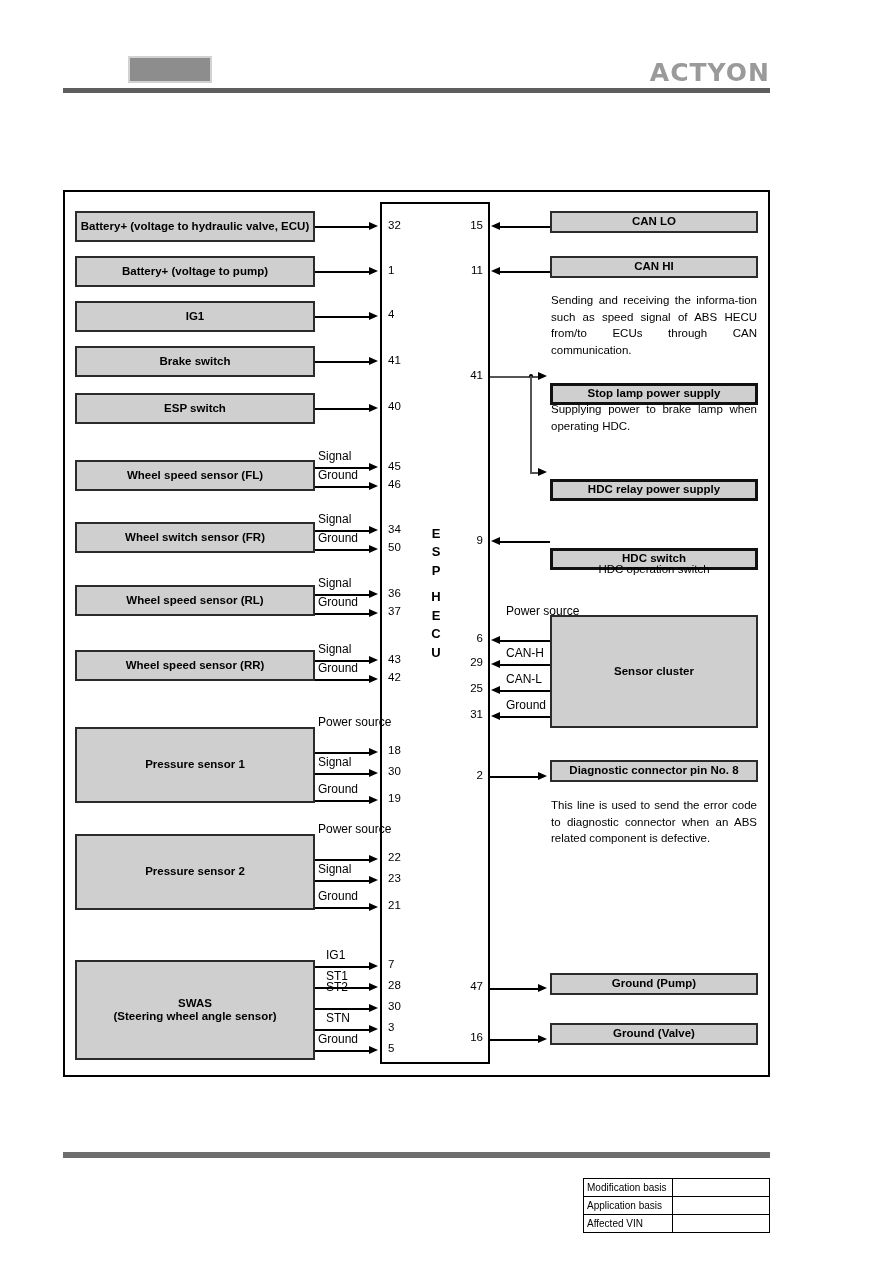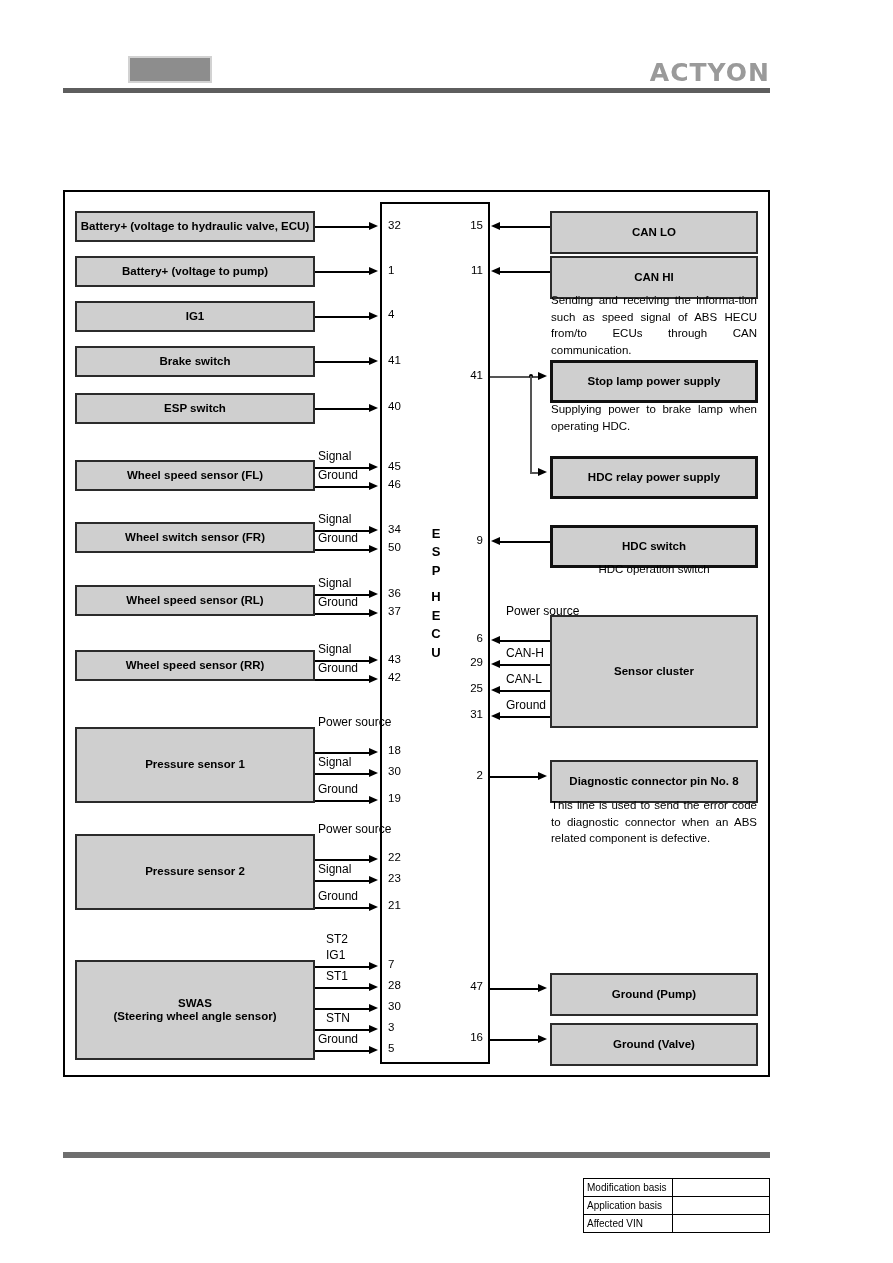--- a/index.html
+++ b/index.html
@@ -44,21 +44,21 @@
   
   .gbox {
     background: #cfcfcf;
     border: 2px solid #2b2b2b;
     box-sizing: border-box;
     display: flex; align-items: center; justify-content: center;
     font-size: 11.5px; font-weight: bold;
     text-align: center;
     line-height: 1.15;
   }
-  .gbox.thick { border-width: 3px; border-color: #111; }
+  .gbox.thick { border-width: 3px; border-color: #111; margin-top: 23px; }
 
   
   .left-box { left: 75px; width: 240px; height: 31px; }
   .tall-box { left: 75px; width: 240px; }
 
   
   #hecu-block {
     left: 380px; top: 202px; width: 110px; height: 862px;
     border: 2px solid #000;
     background: #fff;
@@ -115,21 +115,21 @@
     text-align: justify;
     color: #000;
   }
   .caption {
     font-size: 11.5px;
     color: #000;
     text-align: center;
   }
 
   
-  .right-box { left: 550px; width: 208px; height: 43px; }
+  .right-box { left: 550px; width: 208px; height: 22px; }
 
   
   #footer-rule {
     left: 63px; top: 1152px; width: 707px; height: 6px;
     background: #6e6e6e;
   }
   #footer-table {
     left: 583px; top: 1178px; width: 187px;
     border-collapse: collapse;
     font-size: 10px;
@@ -263,21 +263,21 @@
 <div class="abs pin pin-l" style="top:899px">21</div>
 
 <div class="abs sig-label" style="left:326px; top:948px">IG1</div>
 <div class="abs hline" style="left:315px; top:966px; width:56px"></div>
 <div class="abs arrow-r" style="left:369px; top:961.5px"></div>
 <div class="abs pin pin-l" style="top:958px">7</div>
 <div class="abs sig-label" style="left:326px; top:969px">ST1</div>
 <div class="abs hline" style="left:315px; top:987px; width:56px"></div>
 <div class="abs arrow-r" style="left:369px; top:982.5px"></div>
 <div class="abs pin pin-l" style="top:979px">28</div>
-<div class="abs sig-label" style="left:326px; top:932px">ST2</div>
+<div class="abs sig-label" style="left:326px; top:980px">ST2</div>
 <div class="abs hline" style="left:315px; top:1008px; width:56px"></div>
 <div class="abs arrow-r" style="left:369px; top:1003.5px"></div>
 <div class="abs pin pin-l" style="top:1000px">30</div>
 <div class="abs sig-label" style="left:326px; top:1011px">STN</div>
 <div class="abs hline" style="left:315px; top:1029px; width:56px"></div>
 <div class="abs arrow-r" style="left:369px; top:1024.5px"></div>
 <div class="abs pin pin-l" style="top:1021px">3</div>
 <div class="abs sig-label" style="left:318px; top:1032px">Ground</div>
 <div class="abs hline" style="left:315px; top:1050px; width:56px"></div>
 <div class="abs arrow-r" style="left:369px; top:1045.5px"></div>

